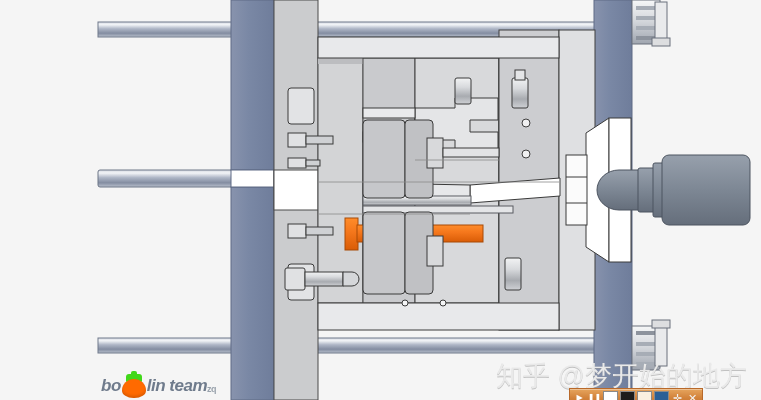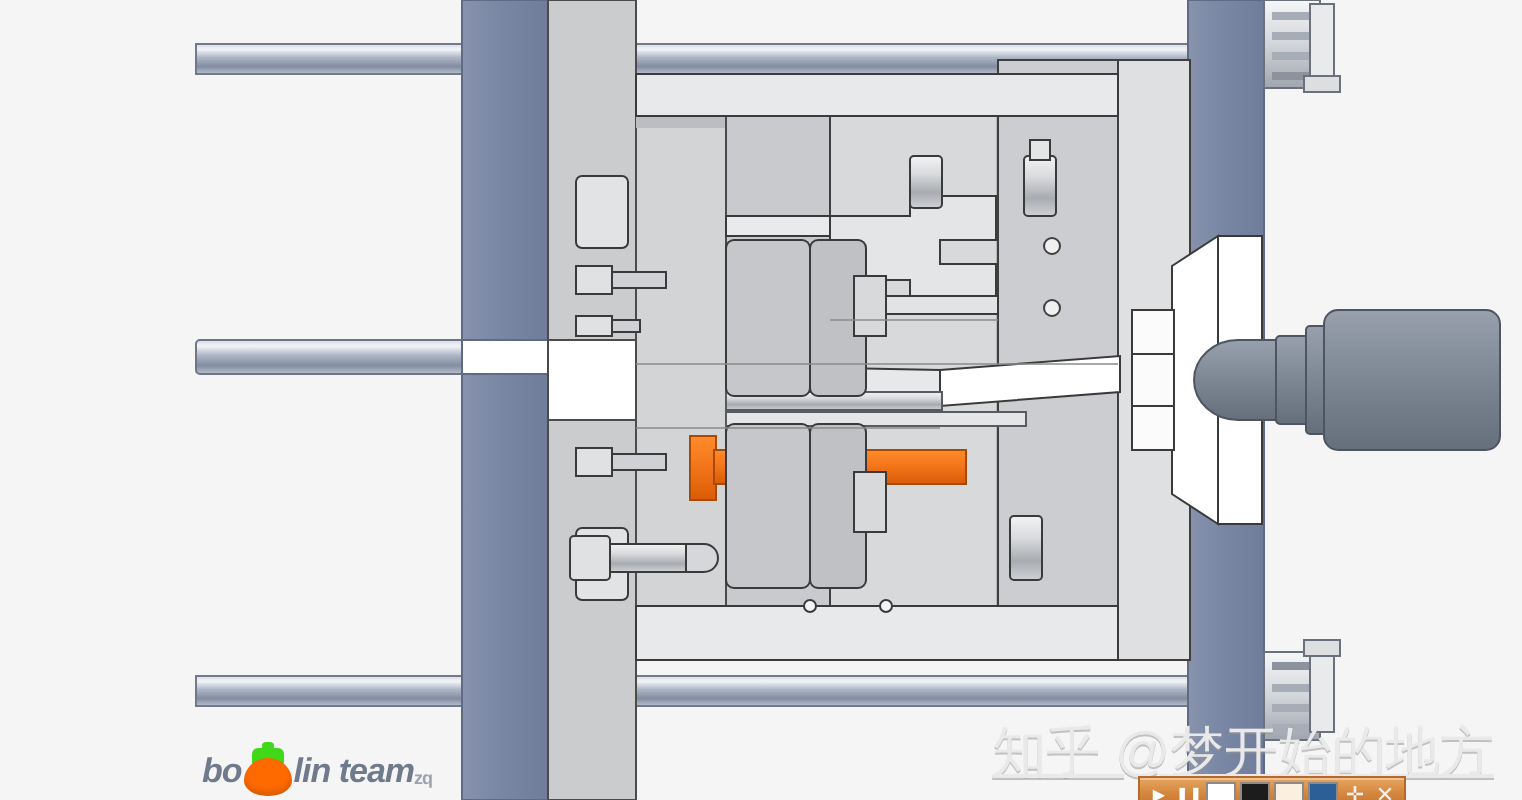--- a/index.html
+++ b/index.html
@@ -55,21 +55,21 @@
   }
   .logo .pumpkin .leaf:after{
     content:"";position:absolute;left:5px;top:-3px;width:6px;height:5px;background:#41d81a;border-radius:2px;
   }
   .logo .zq{font-size:9px;font-style:normal;color:#9aa3ad;align-self:flex-end;margin-bottom:4px;}
 
   .zhihu{
     position:absolute;right:14px;top:358px;
     font-size:27px;color:#e9e9e9;
     text-shadow:0 1px 0 rgba(150,150,150,.55);
-    white-space:nowrap;user-select:none;font-weight:400;text-decoration:underline;
+    white-space:nowrap;user-select:none;font-weight:400;
   }
 
   
   .player{
     position:absolute;left:569px;top:388px;
     height:16px;display:flex;align-items:center;
     padding:1px 2px;
     background:linear-gradient(180deg,#e6a55e 0%,#d2823a 50%,#c06f2b 100%);
     border:1px solid #b8692a;
     box-shadow:inset 0 1px 0 rgba(255,255,255,.35);

